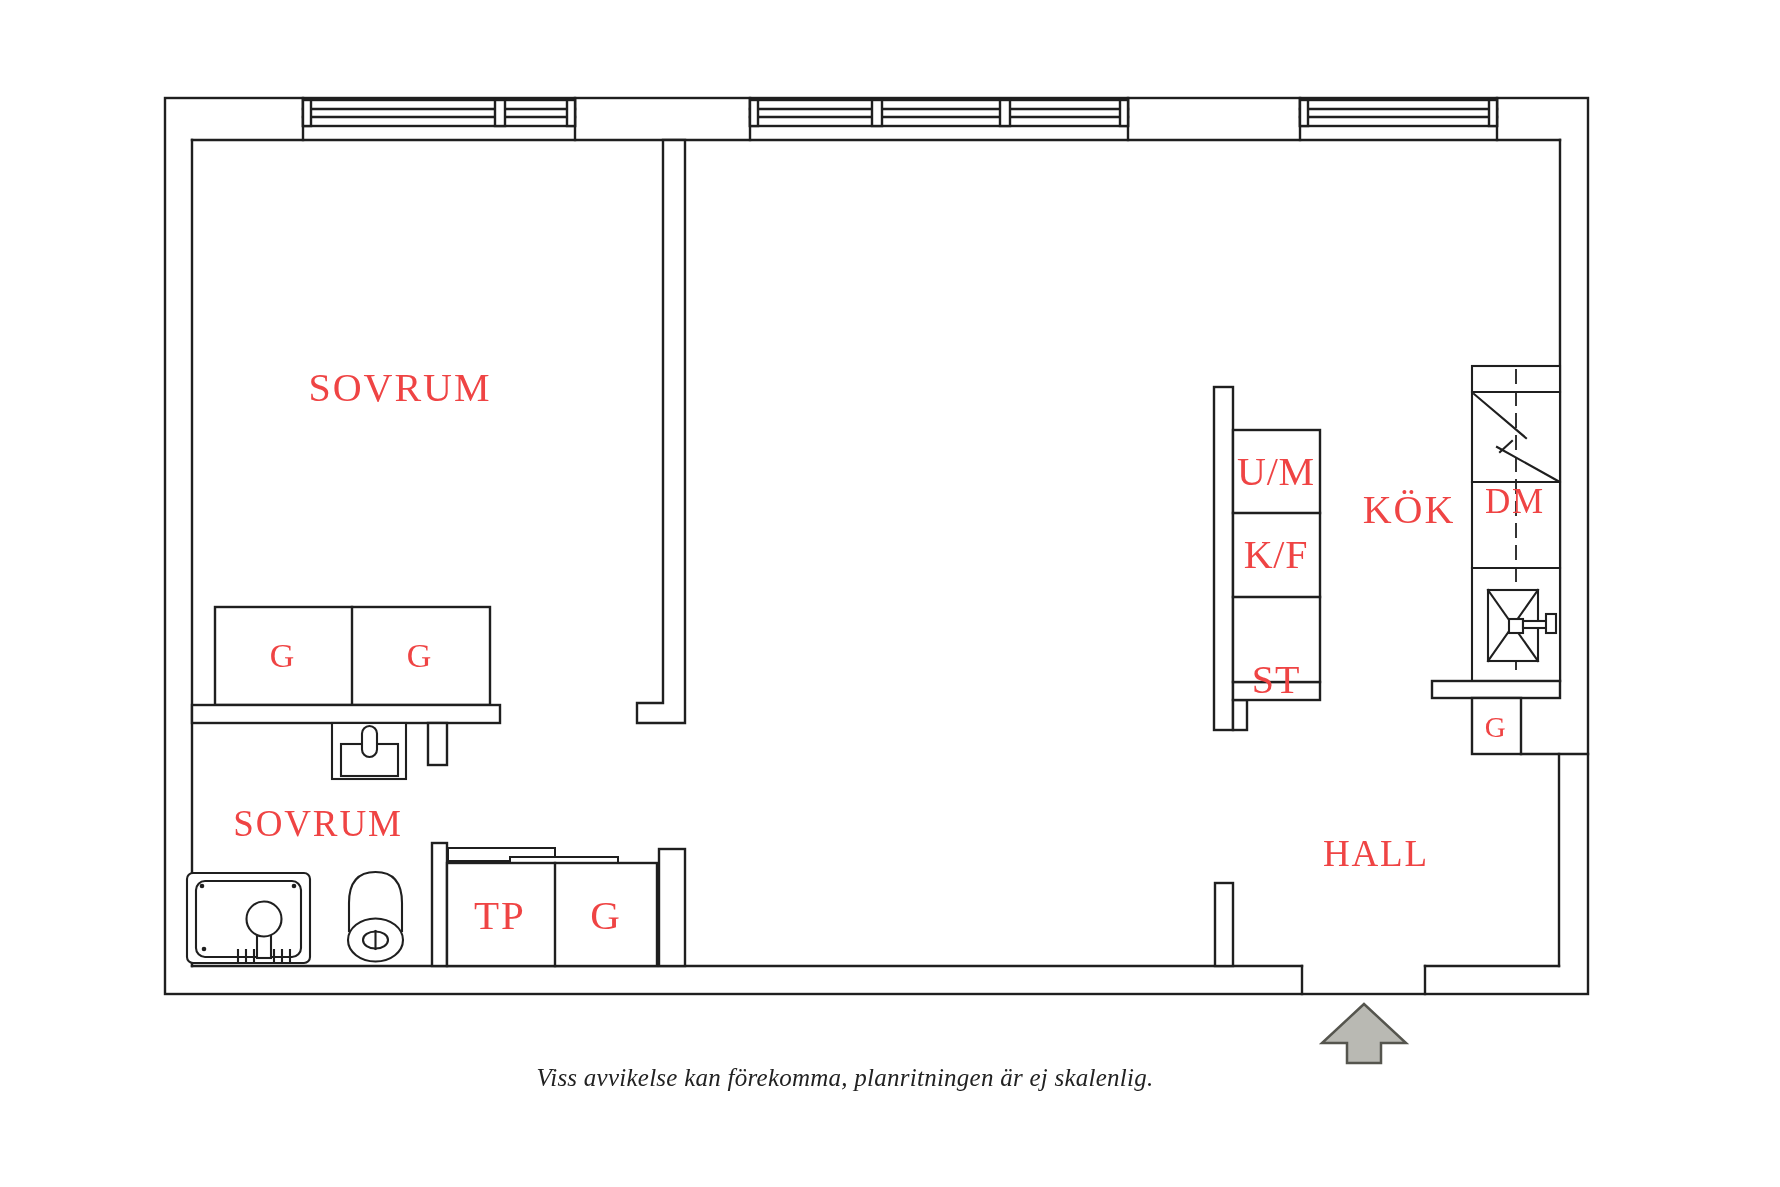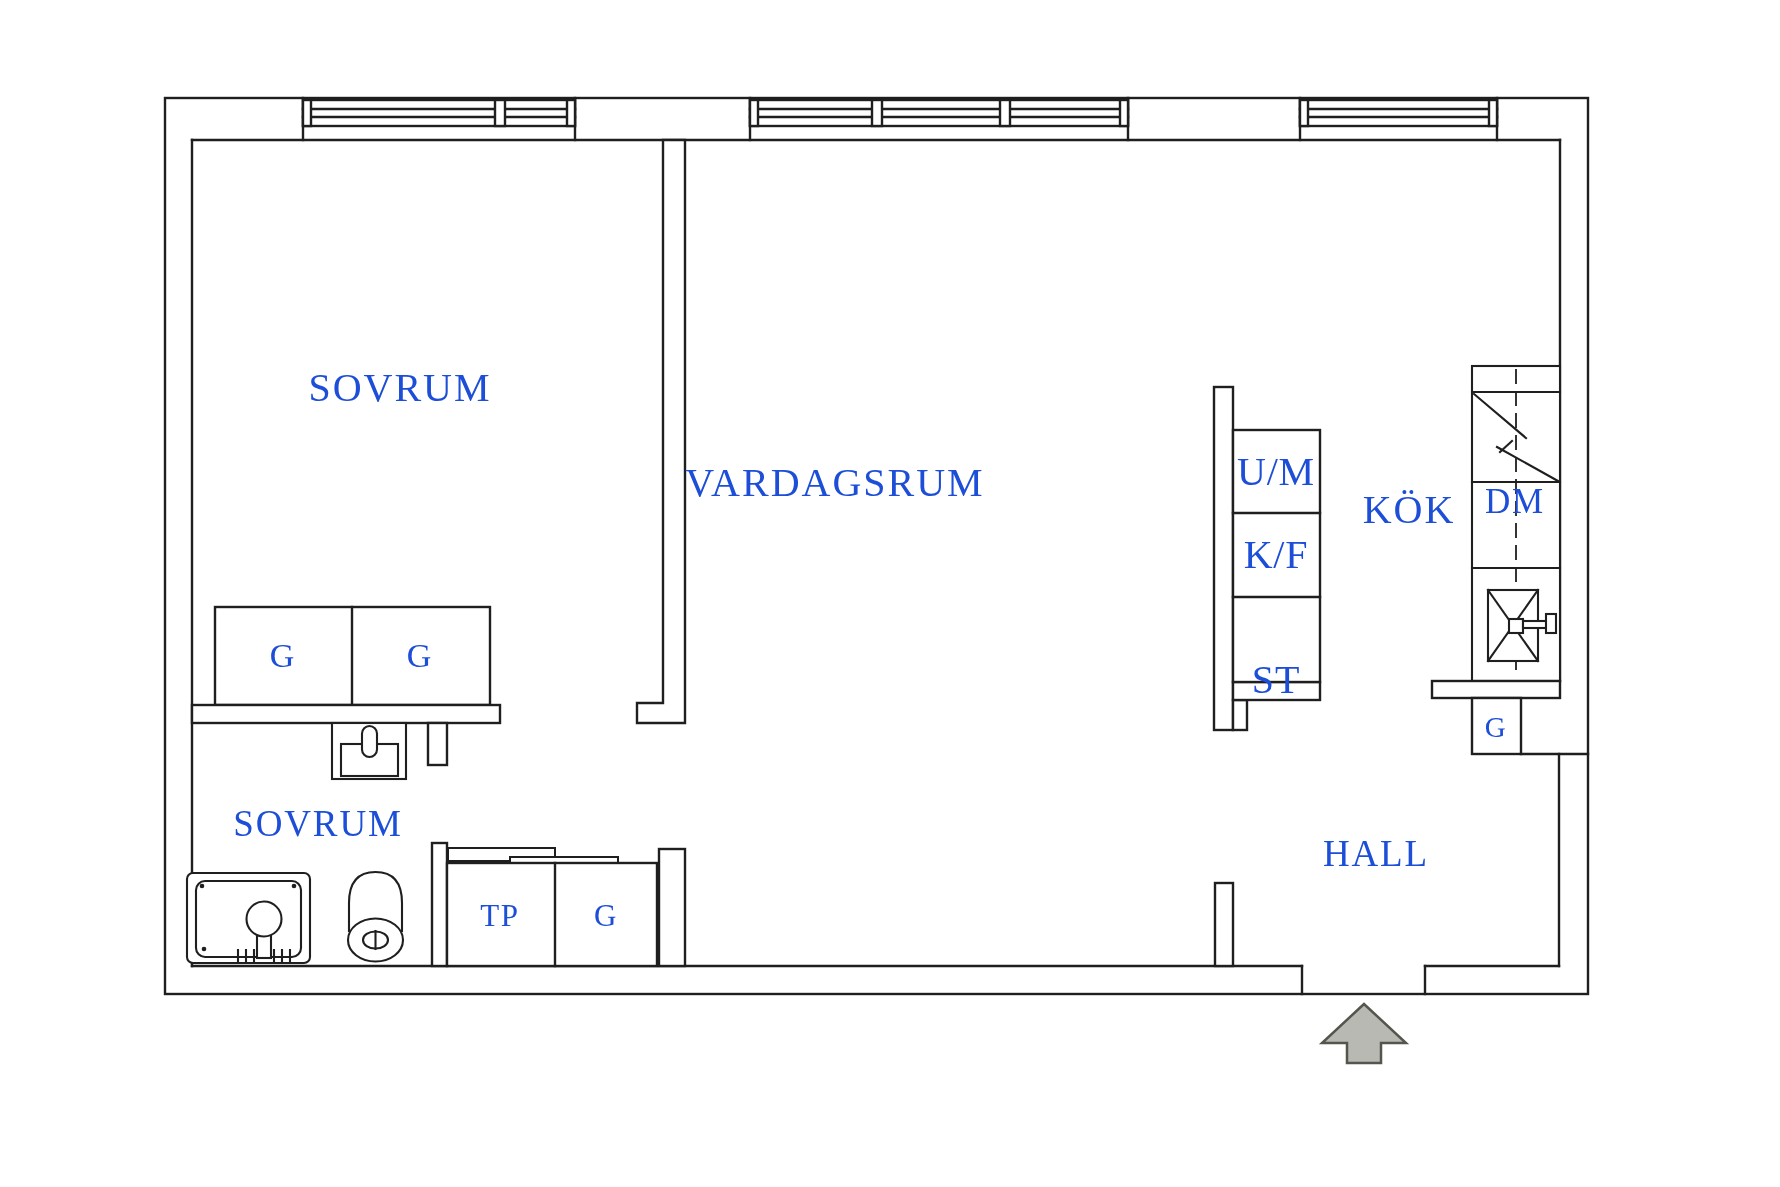--- a/index.html
+++ b/index.html
@@ -17,30 +17,30 @@
   }
   .plan-stage svg {
     position: absolute;
     left: 0;
     top: 0;
   }
   .lbl {
     position: absolute;
     transform: translate(-50%, -50%);
     white-space: nowrap;
-    color: #1d4ed8;
+    color: #ef4444;
     letter-spacing: 0.05em;
     line-height: 1;
     user-select: none;
   }
   .room-lbl   { font-size: 40px; }
   .room-sm    { font-size: 37px; }
   .unit-lbl   { font-size: 40px; letter-spacing: 0.02em; }
   .ward-lbl   { font-size: 34px; }
-  .ward-sm    { font-size: 31px; text-align: right; }
+  .ward-sm    { font-size: 41px; text-align: right; }
   .dm-lbl     { font-size: 35px; }
   .g-hall-lbl { font-size: 29px; }
   .disclaimer {
     font-size: 25px;
     font-style: italic;
     letter-spacing: 0.01em;
     color: #222222;
   }
 </style>
 </head>
@@ -188,21 +188,20 @@
       <path d="M1521,754 H1588"></path>
     </g>
 
     <g>
       <polygon points="1364,1004 1322,1043 1347,1043 1347,1063 1381,1063 1381,1043 1406,1043" fill="#b9b9b3" stroke="#55554e" stroke-width="2.5" stroke-linejoin="miter"></polygon>
     </g>
   </svg>
 
   <div class="lbl room-lbl" style="left:400px; top:388px;">SOVRUM</div>
 
-  <div class="lbl room-lbl" style="left:835px; top:483px;">VARDAGSRUM</div>
 
   <div class="lbl room-lbl" style="left:1397px; top:510px;margin-left:12px;">KÖK</div>
 
   <div class="lbl room-sm" style="left:318px; top:823px;">SOVRUM</div>
 
   <div class="lbl room-sm" style="left:1376px; top:853px;">HALL</div>
 
   <div class="lbl ward-lbl" style="left:283px; top:656px;">G</div>
 
   <div class="lbl ward-lbl" style="left:420px; top:656px;">G</div>
@@ -214,14 +213,15 @@
   <div class="lbl g-hall-lbl" style="left:1496px; top:727px;">G</div>
 
   <div class="lbl unit-lbl" style="left:1276px; top:472px;">U/M</div>
 
   <div class="lbl unit-lbl" style="left:1276px; top:555px;">K/F</div>
 
   <div class="lbl unit-lbl" style="left:1276px; top:638px;margin-top:42px;">ST</div>
 
   <div class="lbl dm-lbl" style="left:1515px; top:501px;">DM</div>
 
+  <div class="lbl disclaimer" style="left:845px; top:1077px;">Viss avvikelse kan förekomma, planritningen är ej skalenlig.</div>
 
 </div>
 
 </body></html>

